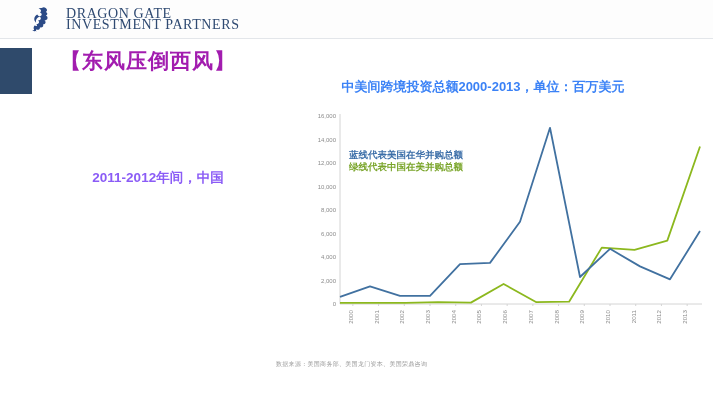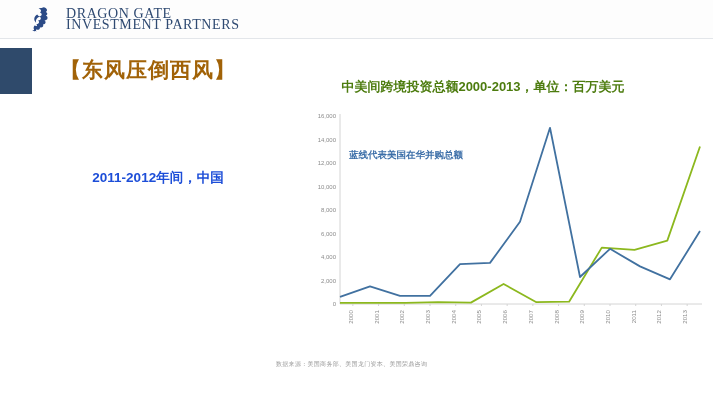--- a/index.html
+++ b/index.html
@@ -49,55 +49,55 @@
 
   
   #title-bar-accent {
     position: absolute;
     left: 0; top: 48px;
     width: 32px; height: 46px;
     background: #2f4a6b;
   }
   #slide-title {
     position: absolute;
-    left: 60px; top: 56px;
+    left: 60px; top: 47px;
     font-size: 21px;
     font-weight: bold;
-    color: #a16207;
+    color: #a21caf;
     letter-spacing: 1px;
     white-space: nowrap;
   }
 
   
   #body-copy {
     position: absolute;
     left: 58px; top: 168px;
     width: 200px;
     font-size: 13.5px;
     font-weight: bold;
-    color: #1d4ed8;
+    color: #8b5cf6;
     line-height: 20px;
     text-align: center;
   }
   #body-copy span { display: block; white-space: nowrap; }
 
   
   #chart-block {
     position: absolute;
     left: 268px; top: 78px;
     width: 430px; height: 300px;
   }
   #chart-title {
     position: absolute;
     left: 0; top: 0;
     width: 430px;
     text-align: center;
     font-size: 13px;
     font-weight: bold;
-    color: #4d7c0f;
+    color: #3b82f6;
     white-space: nowrap;
   }
   #chart-panel {
     position: absolute;
     left: 24px; top: 26px;
     width: 418px; height: 250px;
     background: #ffffff;
   }
   #chart-svg { display: block; }
 
@@ -208,19 +208,20 @@
             <line x1="343.7142857142857" x2="343.7142857142857" y1="200" y2="202" stroke="#d4d4d4"></line>
             <text class="xtick-label" text-anchor="end" transform="translate(369.42857142857144,206) rotate(-90)">2012</text>
             <line x1="369.42857142857144" x2="369.42857142857144" y1="200" y2="202" stroke="#d4d4d4"></line>
             <text class="xtick-label" text-anchor="end" transform="translate(395.14285714285717,206) rotate(-90)">2013</text>
             <line x1="395.14285714285717" x2="395.14285714285717" y1="200" y2="202" stroke="#d4d4d4"></line>
           </g>
       </svg>
 
       <div id="legend">
         <span class="legend-line" id="legend-blue">蓝线代表美国在华并购总额</span>
+        <span class="legend-line" id="legend-green">绿线代表中国在美并购总额</span>
       </div>
     </div>
 
     <div id="source-note">数据来源：美国商务部、美国龙门资本、美国荣鼎咨询</div>
   </div>
 
 </div>
 
 </body></html>

